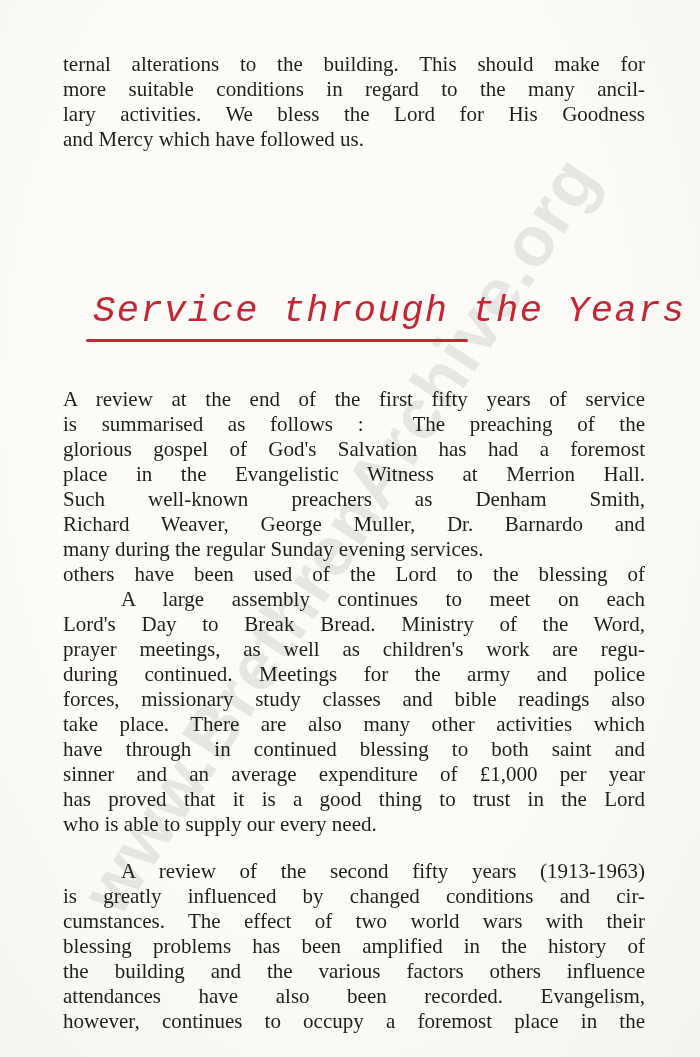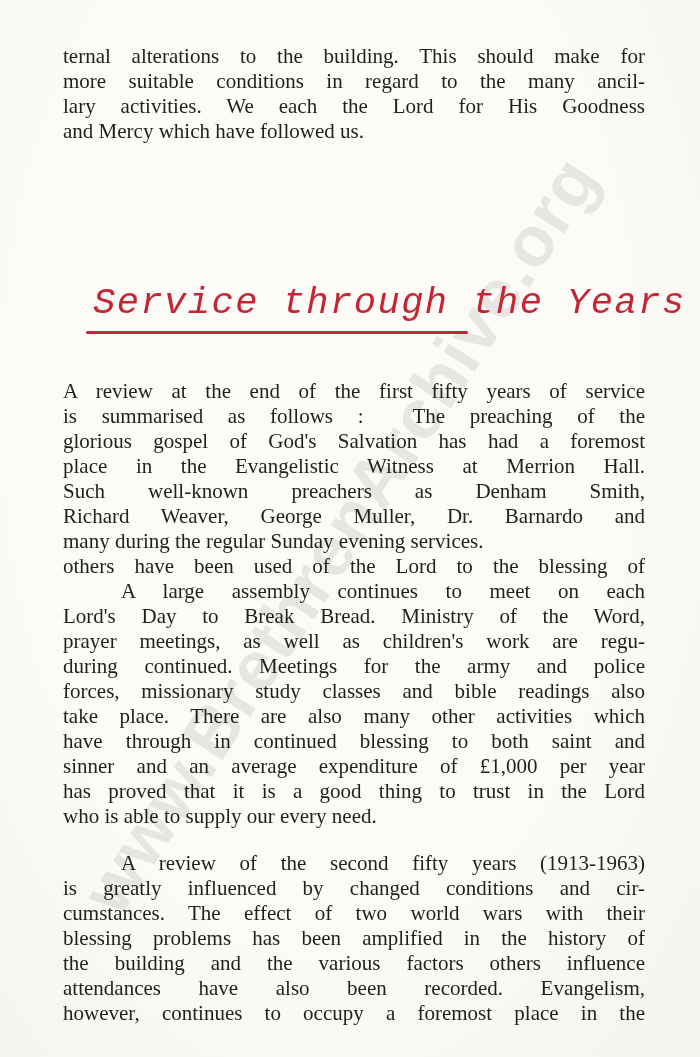--- a/index.html
+++ b/index.html
@@ -21,21 +21,21 @@
     line-height:70px;
     letter-spacing:1px;
     color:rgba(58,55,46,0.105);
     transform:rotate(-57deg);
     transform-origin:center;
     white-space:nowrap;
     z-index:0;
   }
   .content{
     position:absolute;
-    left:63px;top:44px;
+    left:63px;top:52px;
     width:582px;
     z-index:1;
     color:#211f1c;
     font-size:21px;
     line-height:25px;
   }
   .para{margin:0;}
   .line{
     text-align:justify;
     text-align-last:left;
@@ -72,21 +72,21 @@
 <body>
 
 <div class="page">
   <div class="watermark">www.BrethrenArchive.org</div>
 
   <div class="content">
 
     <div class="para p1">
         <div class="line j">ternal alterations to the building. This should make for</div>
         <div class="line j">more suitable conditions in regard to the many ancil-</div>
-        <div class="line j">lary activities. We each the Lord for His Goodness</div>
+        <div class="line j">lary activities. We bless the Lord for His Goodness</div>
         <div class="line">and Mercy which have followed us.</div>
       </div>
 
     <h1 class="heading">
       <span>Service through the Years</span>
       <span class="rule"></span>
     </h1>
 
     <div class="para p2">
         <div class="line j">A review at the end of the first fifty years of service</div>

